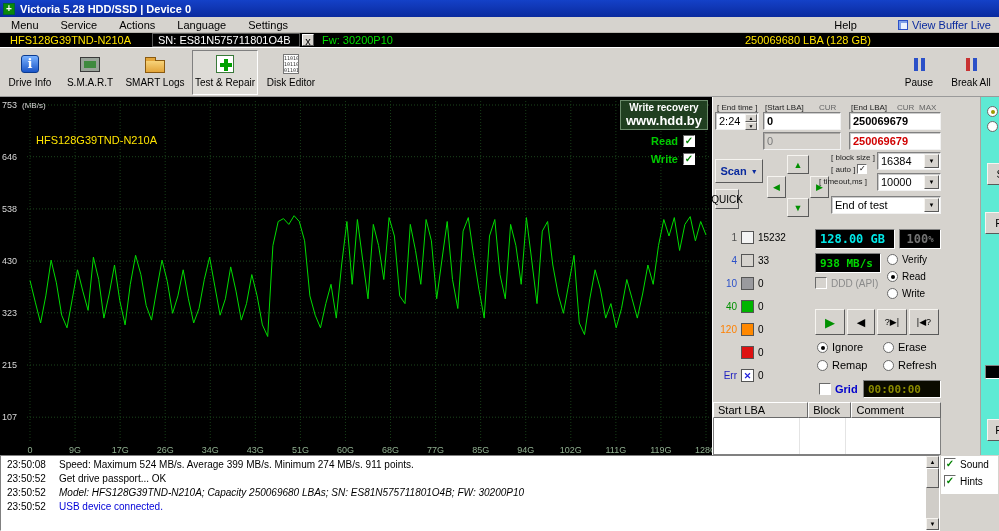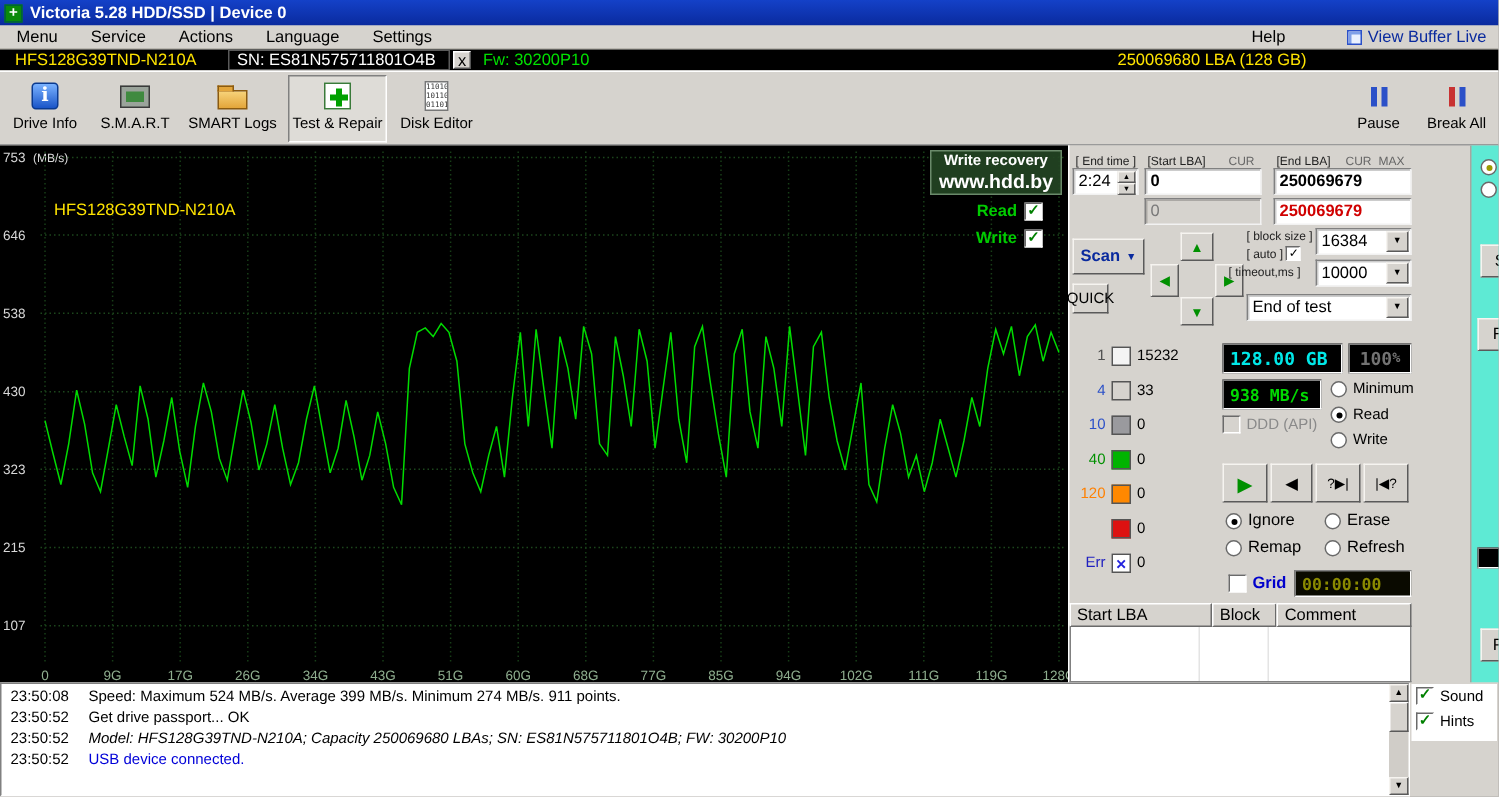--- a/index.html
+++ b/index.html
@@ -338,21 +338,21 @@
     <div class="abs seg" style="left:186px;top:132px;width:42px;height:20px;color:#737373;font-size:12px;justify-content:center">
       <span>100</span>
       <span style="font-size:9px">%</span>
     </div>
     <div class="abs seg" style="left:102px;top:156px;width:66px;height:20px;color:#00d900;font-size:11px">
       <span>938 MB/s</span>
     </div>
 
     <span class="abs row" style="left:174px;top:157px">
       <span class="rd"></span>
-      <span style="font-size:10px">Minimum</span>
+      <span style="font-size:10px">Verify</span>
     </span>
     <span class="abs row" style="left:174px;top:174px">
       <span class="rd sel"></span>
       <span style="font-size:10px">Read</span>
     </span>
     <span class="abs row" style="left:174px;top:191px">
       <span class="rd"></span>
       <span style="font-size:10px">Write</span>
     </span>
     <span class="abs row" style="left:102px;top:180px;color:#8a8a8a">

